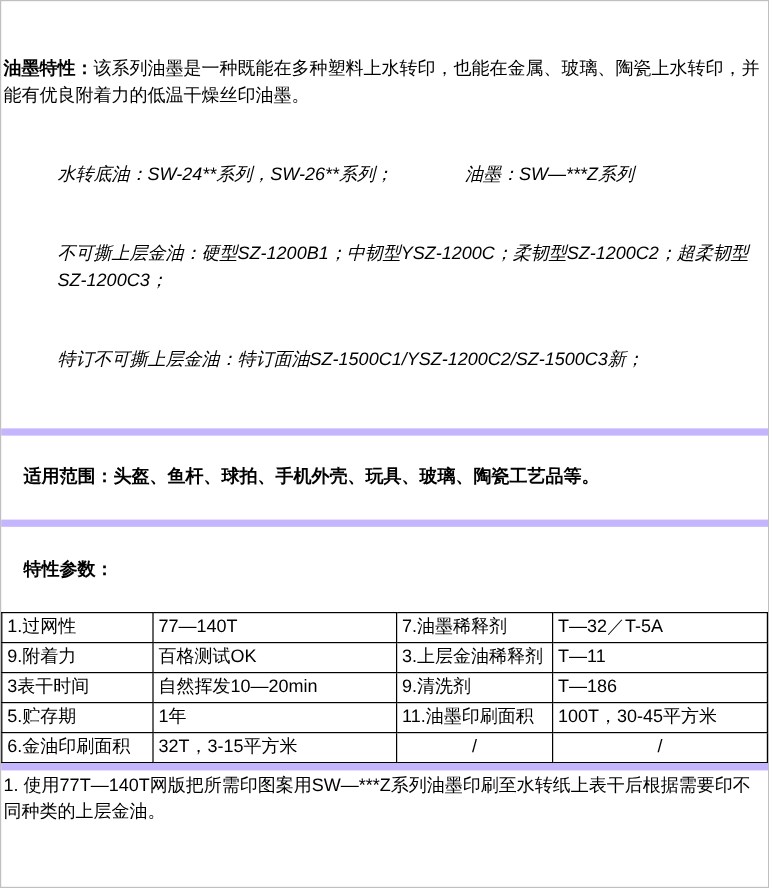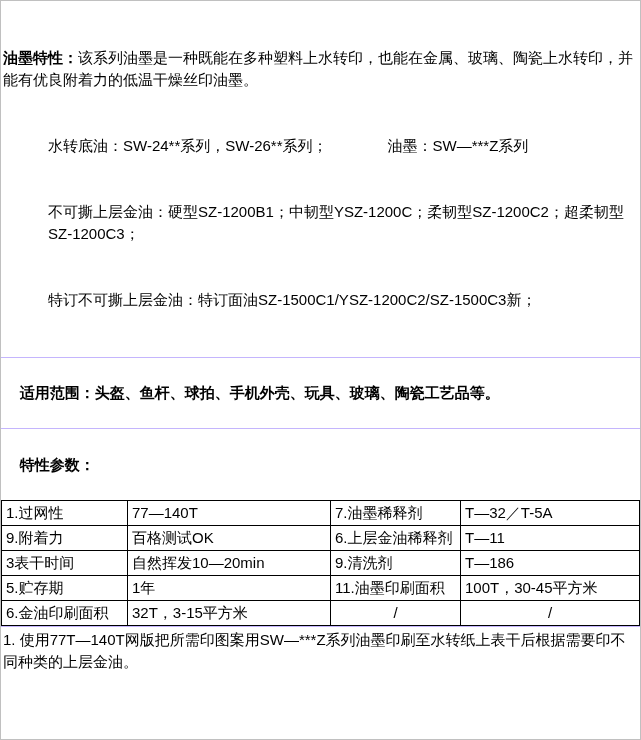--- a/index.html
+++ b/index.html
@@ -9,28 +9,28 @@
     min-height: 740px;
     border: 1px solid #c0c0c0;
     font-family: "Liberation Sans", sans-serif;
     font-size: 15px;
     line-height: 22px;
     color: #000000;
     background: #ffffff;
   }
   .row {
     padding: 2px 2px;
-    border-top: 1px solid #c4b5fd;
+    border-top: 6px solid #c4b5fd;
     white-space: pre-wrap;
   }
   .row.first { border-top: none; }
   .row.no-top { border-top: none; }
   .bold { font-weight: bold; }
   b { font-weight: bold; text-align: center; }
-  .indent { padding-left: 45px; }
+  .indent { padding-left: 45px; font-style: italic; }
   table.params {
     width: 100%;
     border-collapse: collapse;
     table-layout: fixed;
   }
   table.params td {
     border: 1px solid #000000;
     padding: 2px 4px;
     height: 24px;
     line-height: 20px;
@@ -71,21 +71,21 @@
     <tbody>
       <tr>
         <td>1.过网性</td>
         <td>77—140T</td>
         <td>7.油墨稀释剂</td>
         <td>T—32／T-5A</td>
       </tr>
       <tr>
         <td>9.附着力</td>
         <td>百格测试OK</td>
-        <td>6.上层金油稀释剂</td>
+        <td>3.上层金油稀释剂</td>
         <td>T—11</td>
       </tr>
       <tr>
         <td>3表干时间</td>
         <td>自然挥发10—20min</td>
         <td>9.清洗剂</td>
         <td>T—186</td>
       </tr>
       <tr>
         <td>5.贮存期</td>

